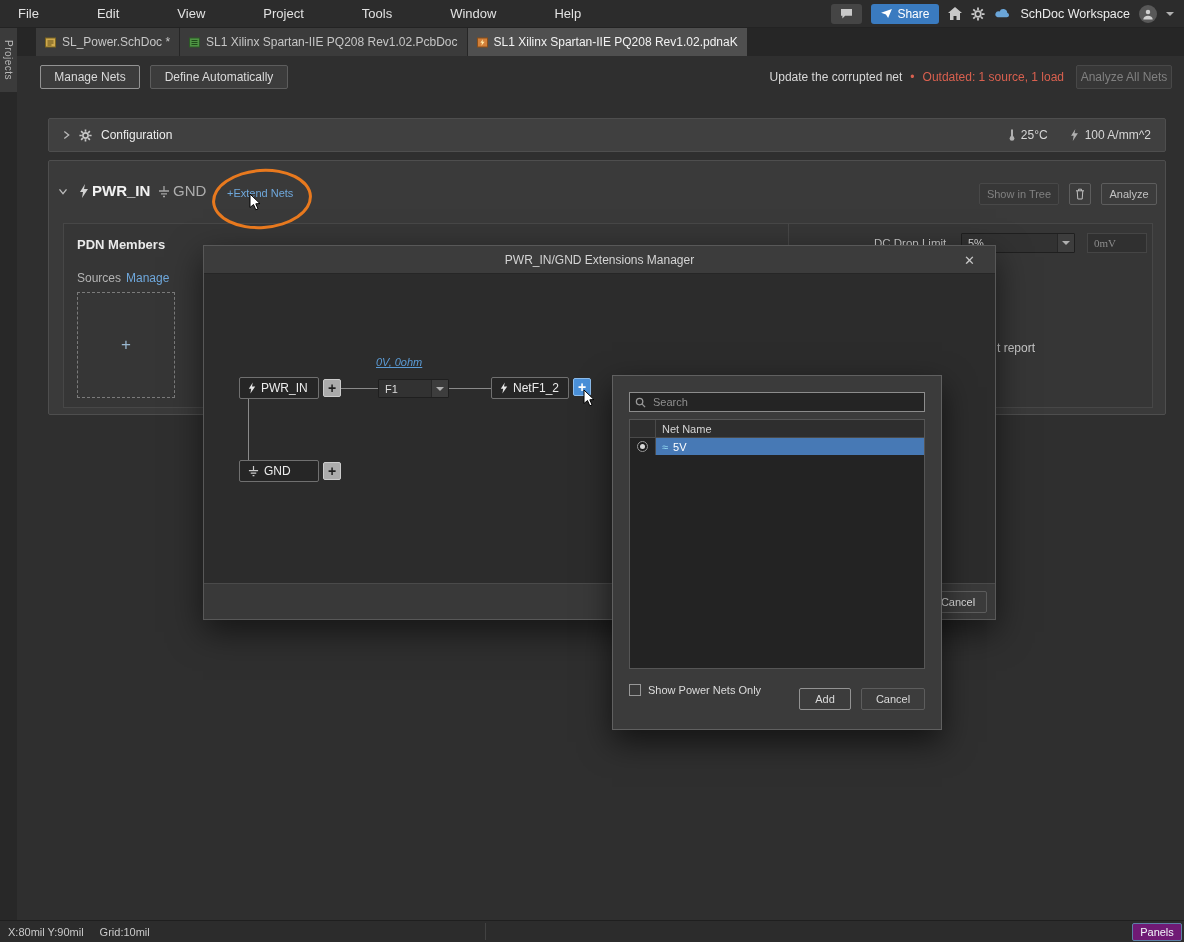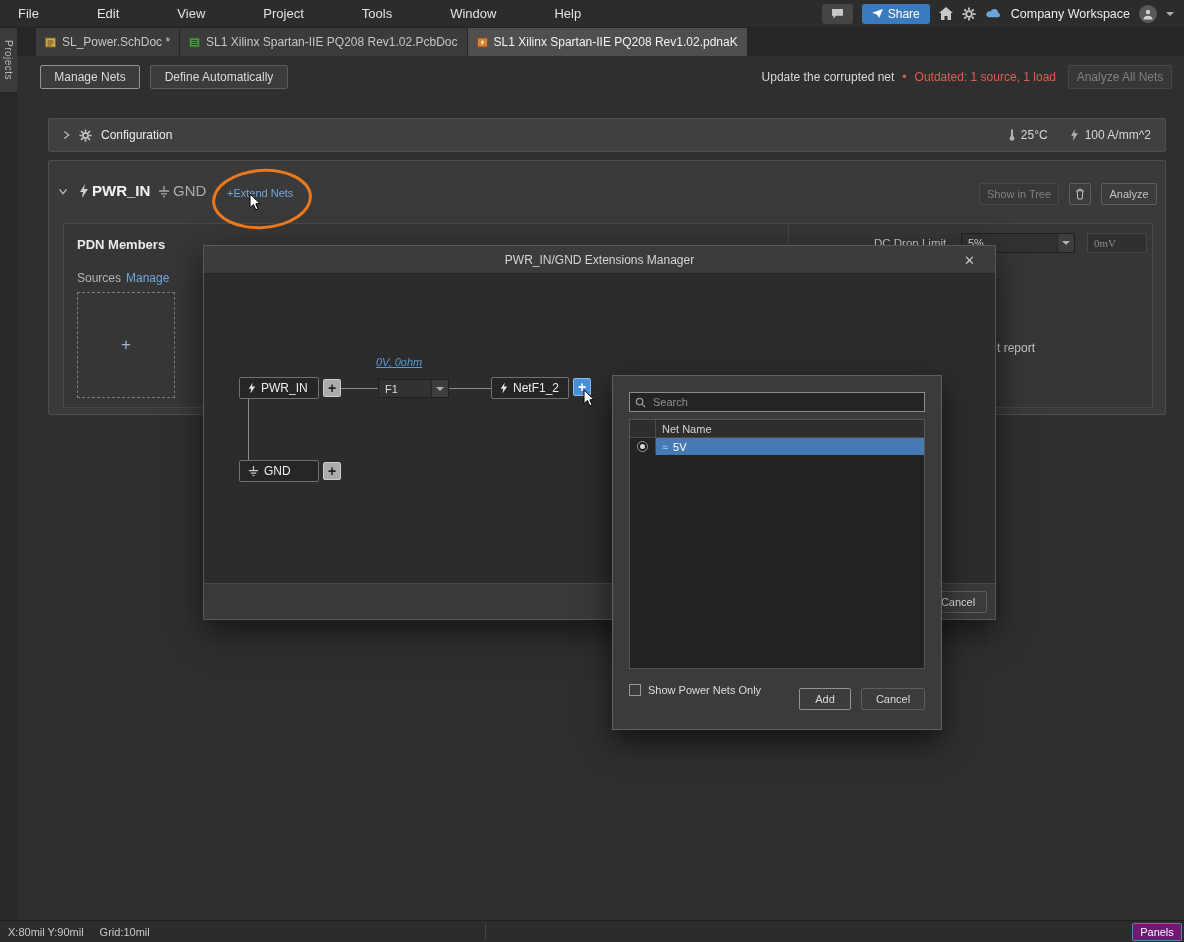--- a/index.html
+++ b/index.html
@@ -136,21 +136,21 @@
               <circle cx="8" cy="8" r="3.2"></circle>
               <path d="M8 0.5 v3 M8 12.5 v3 M0.5 8 h3 M12.5 8 h3 M2.6 2.6 l2.1 2.1 M11.3 11.3 l2.1 2.1 M13.4 2.6 l-2.1 2.1 M4.7 11.3 l-2.1 2.1"></path>
             </g>
           </svg>
       </span>
       <span class="mb-ic cloud-ic">
         <svg width="17" height="11" viewBox="0 0 18 12">
             <path d="M14.2 5.1 A4.4 4.4 0 0 0 5.8 3.7 A3.4 3.4 0 0 0 3.6 10.2 H13.8 A2.6 2.6 0 0 0 14.2 5.1 Z" fill="currentColor"></path>
           </svg>
       </span>
-      <span class="ws-label">Company Workspace</span>
+      <span class="ws-label">SchDoc Workspace</span>
       <span class="avatar">
         <svg width="12" height="12" viewBox="0 0 14 14">
             <circle cx="7" cy="4.6" r="2.6" fill="currentColor"></circle>
             <path d="M1.5 13.5 a5.5 4.6 0 0 1 11 0 Z" fill="currentColor"></path>
           </svg>
       </span>
       <span class="caret"></span>
     </div>
   </div>
 
@@ -187,21 +187,21 @@
     <span>Projects</span>
   </div>
   <div class="left-rail"></div>
 
   <button class="btn focus abs" style="left:40px;top:65px;width:100px;height:24px;">Manage Nets</button>
   <button class="btn abs" style="left:150px;top:65px;width:138px;height:24px;">Define Automatically</button>
   <div class="tb-right">
     <span class="tb-update">Update the corrupted net</span>
     <span class="tb-warn" style="color:#d9604f;">•</span>
     <span class="tb-warn" style="color:#d9604f;">Outdated: 1 source, 1 load</span>
-    <button class="btn dim" style="width:104px;height:24px;margin-left:4px;">Analyze All Nets</button>
+    <button class="btn dim" style="width:96px;height:24px;margin-left:4px;">Analyze All Nets</button>
   </div>
 
   <div class="config-bar">
     <span style="color:#b8b8b8;">
       <svg width="7" height="10" viewBox="0 0 8 10">
           <path d="M1.5 1 L6.5 5 L1.5 9" stroke="currentColor" stroke-width="1.5" fill="none"></path>
         </svg>
     </span>
     <span style="color:#c8c8c8;">
       <svg width="13" height="13" viewBox="0 0 16 16">

